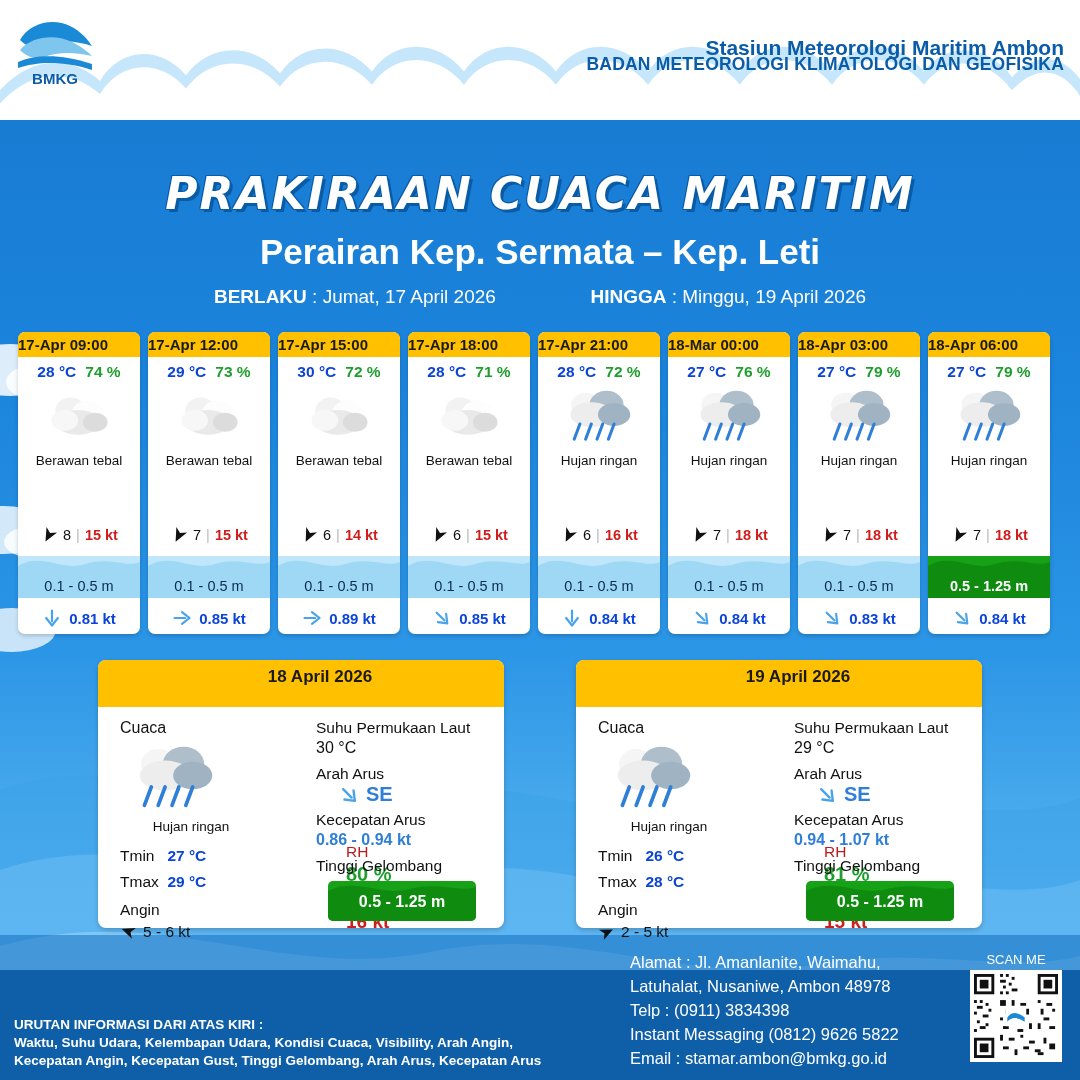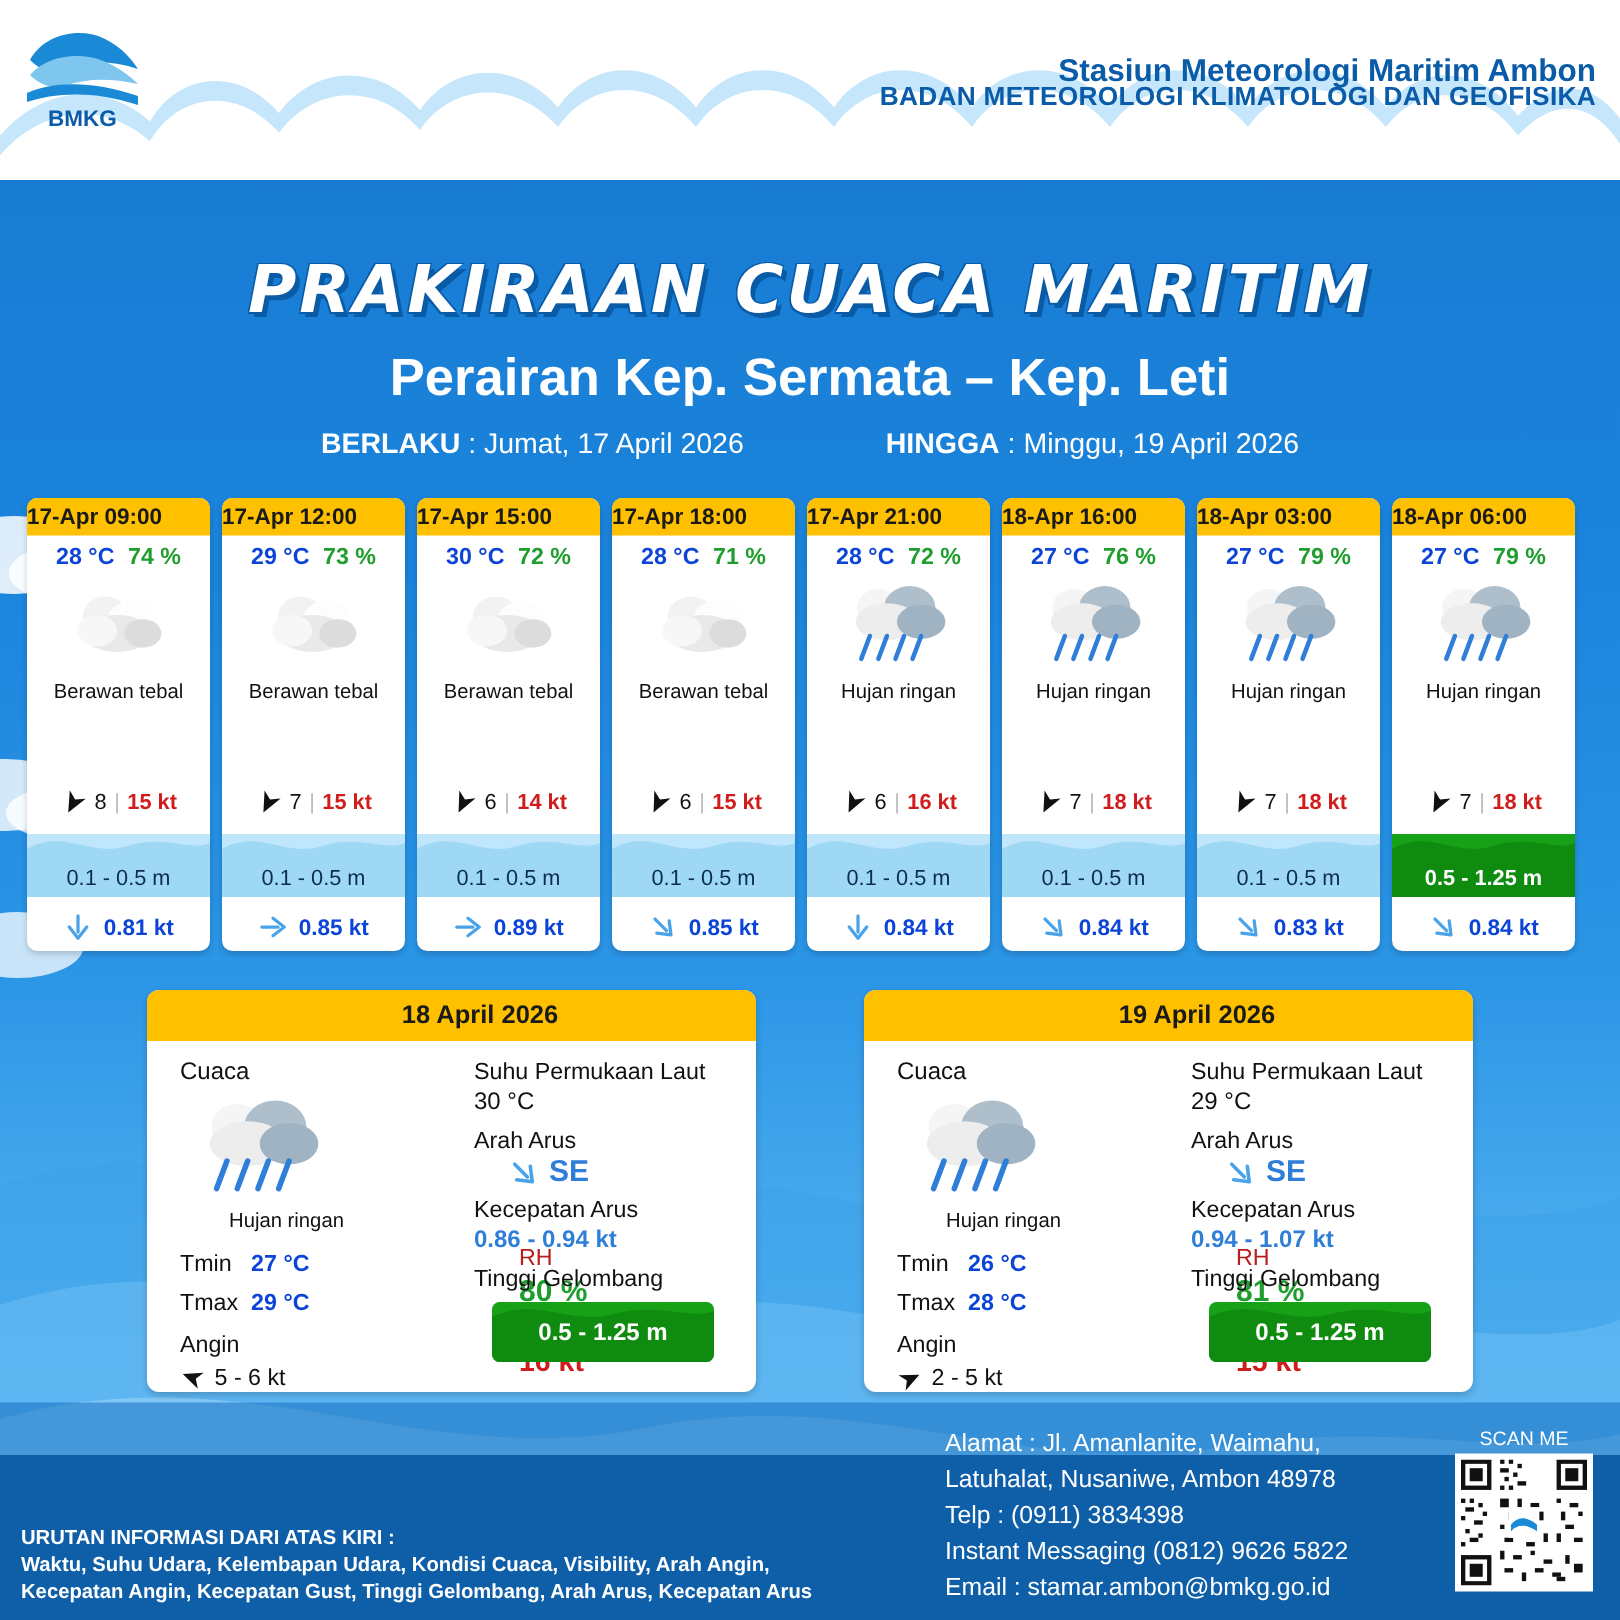--- a/index.html
+++ b/index.html
@@ -51,21 +51,21 @@
   .card .wind .kt { color:#d11c1c; font-weight:bold; }
   .card .wavebox { position:absolute; left:0; bottom:0; width:100%; height:78px; }
   .card .waveband { position:absolute; left:0; bottom:36px; width:100%; height:42px; }
   .card .wavetext { position:absolute; left:0; bottom:40px; width:100%; text-align:center; font-size:14.5px; color:#0b2c52; }
   .card .wavetext.green { color:#ffffff; font-weight:bold; }
   .card .curr { position:absolute; left:0; bottom:6px; width:100%; display:flex; align-items:center; justify-content:center; gap:7px; font-size:15px; color:#0b44d6; font-weight:bold; }
 
   
   .daily { position:absolute; top:660px; left:98px; width:884px; height:268px; z-index:12; display:flex; gap:72px; }
   .dpanel { width:406px; background:#fff; border-radius:8px; position:relative; box-shadow:0 2px 5px rgba(0,0,0,.2); }
-  .dpanel .dhead { background:#ffc000; height:34px; line-height:34px; text-align:center; font-weight:bold; font-size:17px; color:#1a1a1a; border-radius:8px 8px 0 0;padding-left:38px; }
+  .dpanel .dhead { background:#ffc000; height:47px; line-height:34px; text-align:center; font-weight:bold; font-size:17px; color:#1a1a1a; border-radius:8px 8px 0 0;padding-left:38px; }
   .dpanel .dbody { position:relative; height:234px;padding-left:48px; }
   .lbl-cuaca { position:absolute; left:22px; top:12px; font-size:16px; color:#111; }
   .d-icon { position:absolute; left:28px; top:34px; }
   .d-wx { position:absolute; left:18px; top:112px; width:150px; text-align:center; font-size:13.5px; color:#111; }
   .kv { position:absolute; font-size:15.5px; color:#111; }
   .kv .v { color:#0b44d6; font-weight:bold; }
   .rh-lbl { position:absolute; left:248px; top:136px; font-size:15.5px; color:#b91c1c; }
   .rh-val { position:absolute; left:248px; top:156px; font-size:20px; color:#1f9e2e; font-weight:bold; }
   .gust-lbl { position:absolute; left:248px; top:182px; font-size:15.5px; color:#111; }
   .gust-val { position:absolute; left:248px; top:204px; font-size:19px; color:#d11c1c; font-weight:bold; }
@@ -326,21 +326,21 @@
         <div class="wavetext">0.1 - 0.5 m</div>
         <div class="curr">
           <svg width="20" height="20" viewBox="0 0 24 24" style="transform:rotate(0deg)">
             <path d="M12,3 L12,16 M12,21 L5,12 M12,21 L19,12" stroke="#4aa3e8" stroke-width="2.6" fill="none" stroke-linecap="round" stroke-linejoin="round"></path>
           </svg>
           <span>0.84 kt</span>
         </div>
       </div>
     </div>
     <div class="card">
-      <div class="chead">18-Apr 16:00</div>
+      <div class="chead">18-Mar 00:00</div>
       <div class="temps">
         <span class="t-air">27 °C</span>
         <span class="t-rh">76 %</span>
       </div>
       <div class="wx-icon">
         <svg width="79.8" height="62.699999999999996" viewBox="0 0 84 66">
           <ellipse cx="28" cy="20" rx="15" ry="13" fill="#f5f5f5"></ellipse>
           <ellipse cx="50" cy="20" rx="18" ry="15" fill="#aebfcb"></ellipse>
           <ellipse cx="34" cy="30" rx="22" ry="13" fill="#ededed"></ellipse>
           <ellipse cx="58" cy="30" rx="17" ry="12" fill="#9fb3c2"></ellipse>

